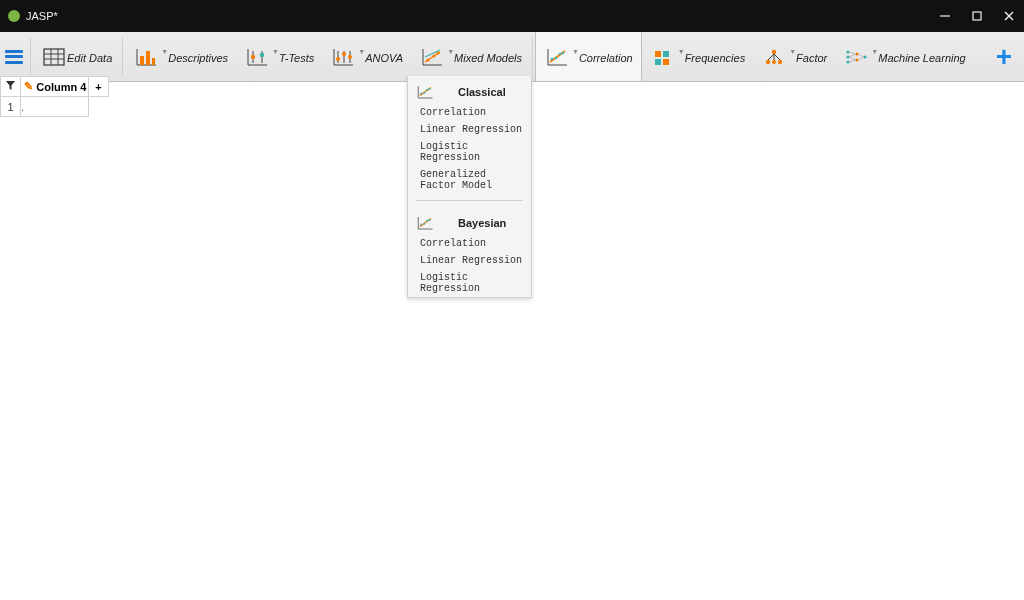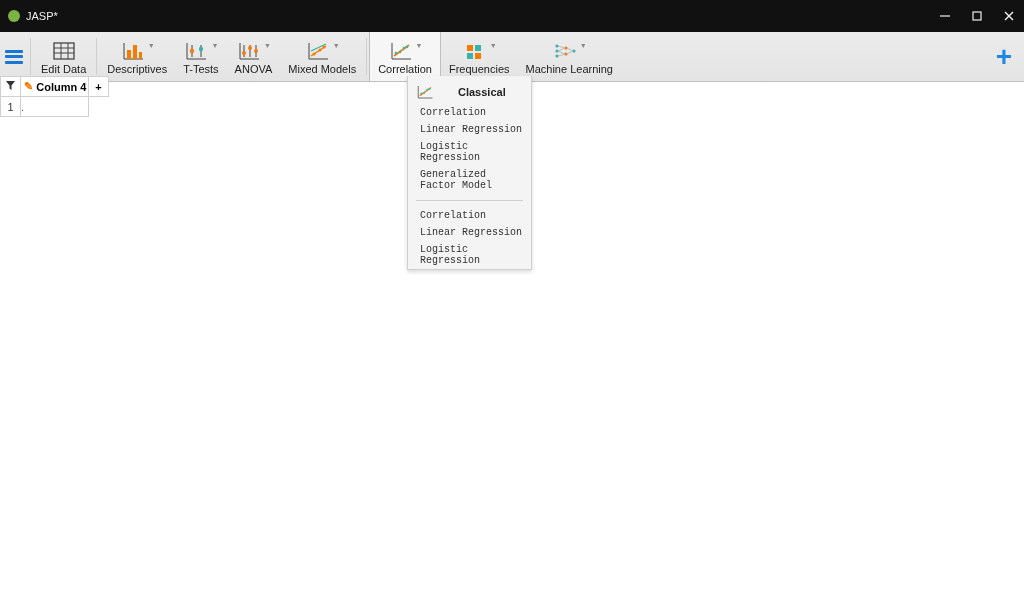--- a/index.html
+++ b/index.html
@@ -9,21 +9,21 @@
     .titlebar .app-icon { width: 12px; height: 12px; border-radius: 50%; background: #7cb342; margin-right: 6px; }
     .titlebar .title { font-size: 11px; flex: 1; }
     .winctrls { display: flex; gap: 18px; align-items: center; }
     .winctrl { width: 14px; height: 14px; display: flex; align-items: center; justify-content: center; color: #eee; }
     
     .toolbar { height: 50px; background: linear-gradient(#ececec, #e4e4e4); border-bottom: 1px solid #bfbfbf; display: flex; align-items: stretch; position: relative; }
     .menu-toggle { width: 28px; display: flex; align-items: center; justify-content: center; }
     .hamburger { width: 18px; height: 14px; display: flex; flex-direction: column; justify-content: space-between; }
     .hamburger span { height: 3px; background: #1976d2; border-radius: 1px; }
     
-    .tbitem { padding: 1px 8px 0 8px; display: flex; flex-direction: column; align-items: center; justify-content: center; position: relative; cursor: pointer; }
+    .tbitem { padding: 1px 8px 0 8px; display: flex; flex-direction: row; align-items: center; justify-content: center; position: relative; cursor: pointer; font-style: italic; }
     .tbitem.active { background: #f6f6f6; border-left: 1px solid #bfbfbf; border-right: 1px solid #bfbfbf; }
     .tbitem .iconrow { display: flex; align-items: flex-start; }
     .tbitem .icon { width: 26px; height: 22px; display: flex; align-items: center; justify-content: center; }
     .tbitem .chev { font-size: 7px; color: #888; margin-left: 2px; margin-top: 2px; }
     .tbitem .label { font-size: 11px; color: #222; margin-top: 1px; }
     .sep { width: 1px; background: #cfcfcf; margin: 6px 2px; }
     .plus-btn { margin-left: auto; width: 40px; display: flex; align-items: center; justify-content: center; font-size: 28px; color: #1e88e5; font-weight: bold; cursor: pointer; }
     
     .dropdown { position: absolute; left: 407px; top: 76px; width: 125px; background: #f4f4f4; border: 1px solid #cfcfcf; border-top: none; box-shadow: 0 2px 4px rgba(0,0,0,.15); }
     .dd-section-hdr { display: flex; align-items: center; gap: 24px; padding: 8px 8px 4px 8px; }
@@ -193,20 +193,37 @@
             <rect x="12" y="4" width="6" height="6" fill="#38b2ac"></rect>
             <rect x="4" y="12" width="6" height="6" fill="#38b2ac"></rect>
             <rect x="12" y="12" width="6" height="6" fill="#f57c00"></rect>
           </svg>
         </div>
         <span class="chev">▼</span>
       </div>
     <div class="label">Frequencies</div>
   </div>
 
+  <div class="tbitem">
+    <div class="iconrow">
+        <div class="icon">
+          <svg width="24" height="20">
+            <circle cx="12" cy="5" r="2.2" fill="#f57c00"></circle>
+            <circle cx="6" cy="15" r="2.2" fill="#f57c00"></circle>
+            <circle cx="18" cy="15" r="2.2" fill="#f57c00"></circle>
+            <line x1="12" y1="7" x2="6" y2="13" stroke="#444"></line>
+            <line x1="12" y1="7" x2="18" y2="13" stroke="#444"></line>
+            <line x1="12" y1="7" x2="12" y2="13" stroke="#444"></line>
+            <circle cx="12" cy="15" r="2" fill="#f57c00"></circle>
+          </svg>
+        </div>
+        <span class="chev">▼</span>
+      </div>
+    <div class="label">Factor</div>
+  </div>
 
   <div class="tbitem">
     <div class="iconrow">
         <div class="icon">
           <svg width="26" height="20">
             <circle cx="5" cy="5" r="1.6" fill="#38b2ac"></circle>
             <circle cx="5" cy="10" r="1.6" fill="#38b2ac"></circle>
             <circle cx="5" cy="15" r="1.6" fill="#38b2ac"></circle>
             <circle cx="14" cy="7" r="1.6" fill="#f57c00"></circle>
             <circle cx="14" cy="13" r="1.6" fill="#f57c00"></circle>
@@ -262,16 +279,28 @@
         <circle cx="15" cy="7" r="1.3" fill="#38b2ac"></circle>
         <circle cx="18" cy="6" r="1.3" fill="#38b2ac"></circle>
       </svg>
     <span class="hdr-label">Classical</span>
   </div>
   <div class="dd-item">Correlation</div>
   <div class="dd-item">Linear Regression</div>
   <div class="dd-item">Logistic Regression</div>
   <div class="dd-item">Generalized Factor Model</div>
   <div class="dd-divider"></div>
+  <div class="dd-section-hdr">
+    <svg class="mini-icon" viewBox="0 0 24 20">
+        <line x1="3" y1="18" x2="22" y2="18" stroke="#444"></line>
+        <line x1="3" y1="2" x2="3" y2="18" stroke="#444"></line>
+        <line x1="5" y1="15" x2="20" y2="4" stroke="#f57c00" stroke-width="1.8"></line>
+        <circle cx="7" cy="12" r="1.3" fill="#38b2ac"></circle>
+        <circle cx="11" cy="11" r="1.3" fill="#38b2ac"></circle>
+        <circle cx="15" cy="7" r="1.3" fill="#38b2ac"></circle>
+        <circle cx="18" cy="6" r="1.3" fill="#38b2ac"></circle>
+      </svg>
+    <span class="hdr-label">Bayesian</span>
+  </div>
   <div class="dd-item">Correlation</div>
   <div class="dd-item">Linear Regression</div>
   <div class="dd-item">Logistic Regression</div>
 </div>
 
 </body></html>

